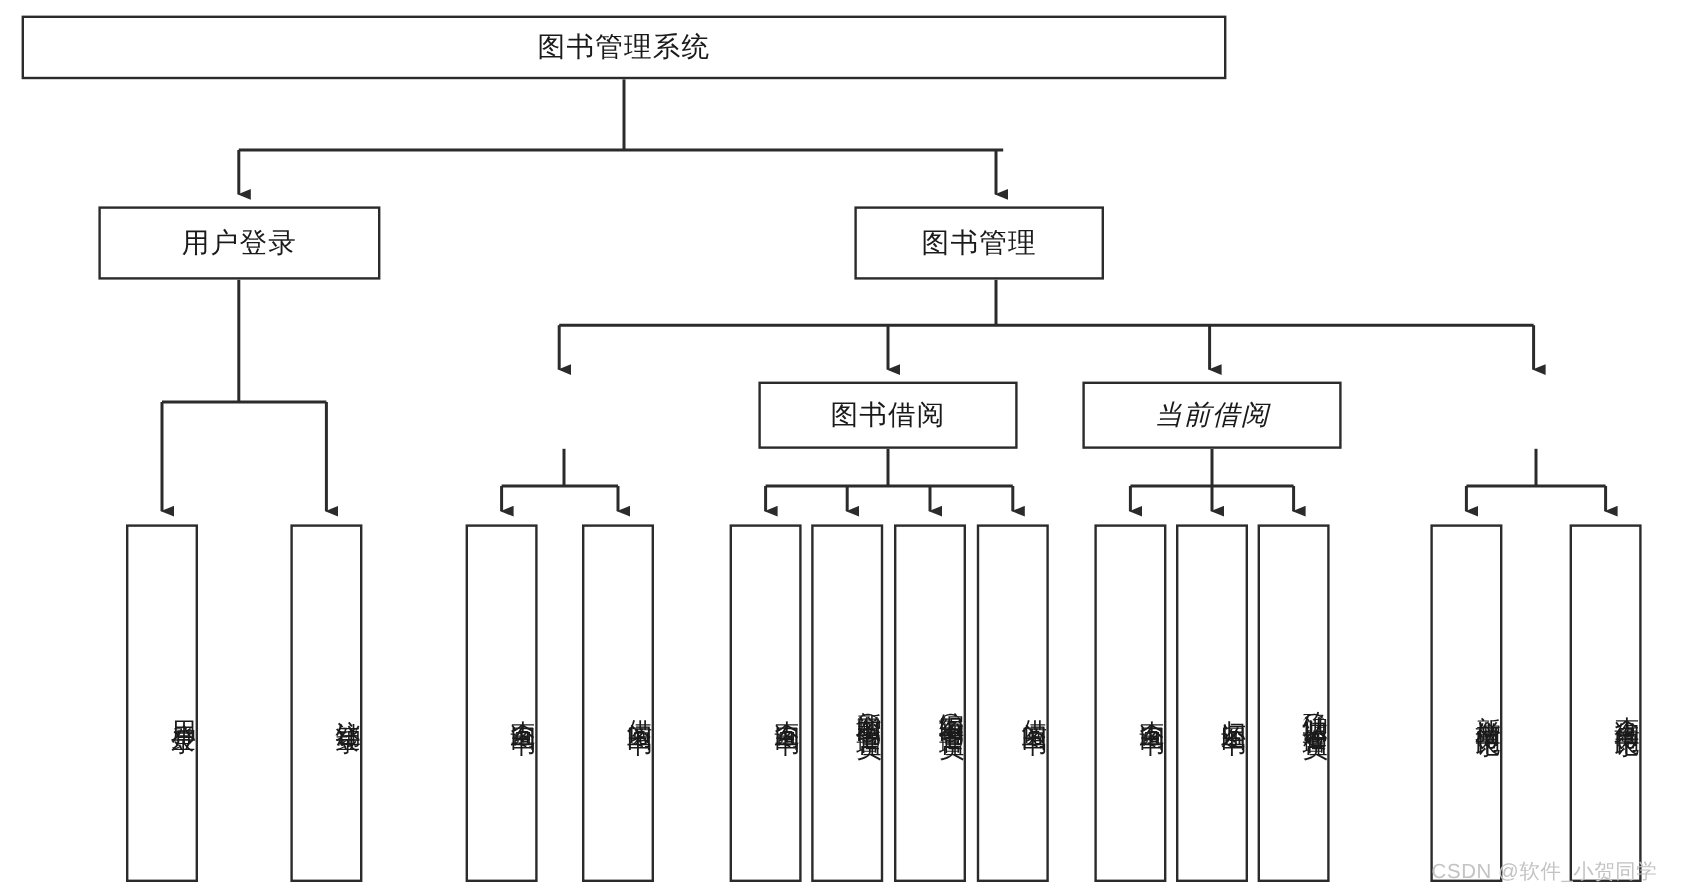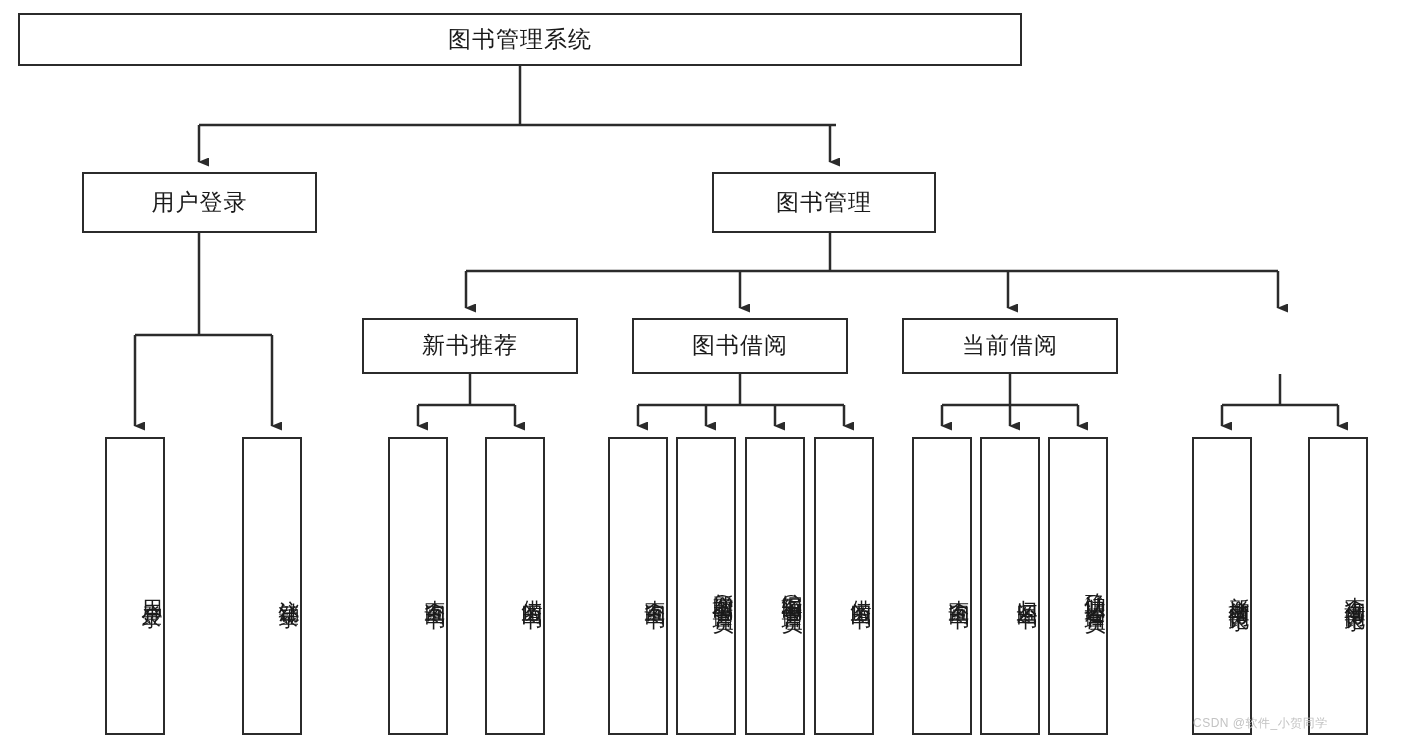--- a/index.html
+++ b/index.html
@@ -49,21 +49,21 @@
     padding-top: 6px;
     align-items: flex-start;
     justify-content: center;
   }
   .node.vert .vlabel {
     display: block;
     text-align: center;
   }
   .watermark {
     position: absolute;
-    font-size: 12px;
+    font-size: 17px;
     color: #c3c3c3;
     white-space: nowrap;
     letter-spacing: 0.5px;
   }
 </style>
 </head>
 <body>
 
 <div id="canvas">
 
@@ -118,33 +118,30 @@
   </svg>
 
   <div class="node horiz" style="left:18px; top:13px; width:1004px; height:53px;">
     <span>图书管理系统</span>
   </div>
 
   <div class="node horiz" style="left:82px; top:172px; width:235px; height:61px;">
     <span>用户登录</span>
   </div>
 
-  <div class="node horiz" style="left:712px; top:172px; width:224px; height:61px;">
+  <div class="node horiz" style="left:712px; top:172px; width:208px; height:61px;">
     <span>图书管理</span>
   </div>
 
-  <div class="node horiz" style="left:362px; top:318px; width:216px; height:56px;">
-    <span>新书推荐</span>
-  </div>
 
   <div class="node horiz" style="left:632px; top:318px; width:216px; height:56px;text-align:right;">
     <span>图书借阅</span>
   </div>
 
-  <div class="node horiz" style="left:902px; top:318px; width:216px; height:56px;">
+  <div class="node horiz" style="left:902px; top:318px; width:216px; height:56px;font-style:italic;">
     <span>当前借阅</span>
   </div>
 
 
   <div class="node vert" style="left:105px; top:437px; width:60px; height:298px;">
     <span class="vlabel">用户登录</span>
   </div>
 
   <div class="node vert" style="left:242px; top:437px; width:60px; height:298px;">
     <span class="vlabel">注销登录</span>

